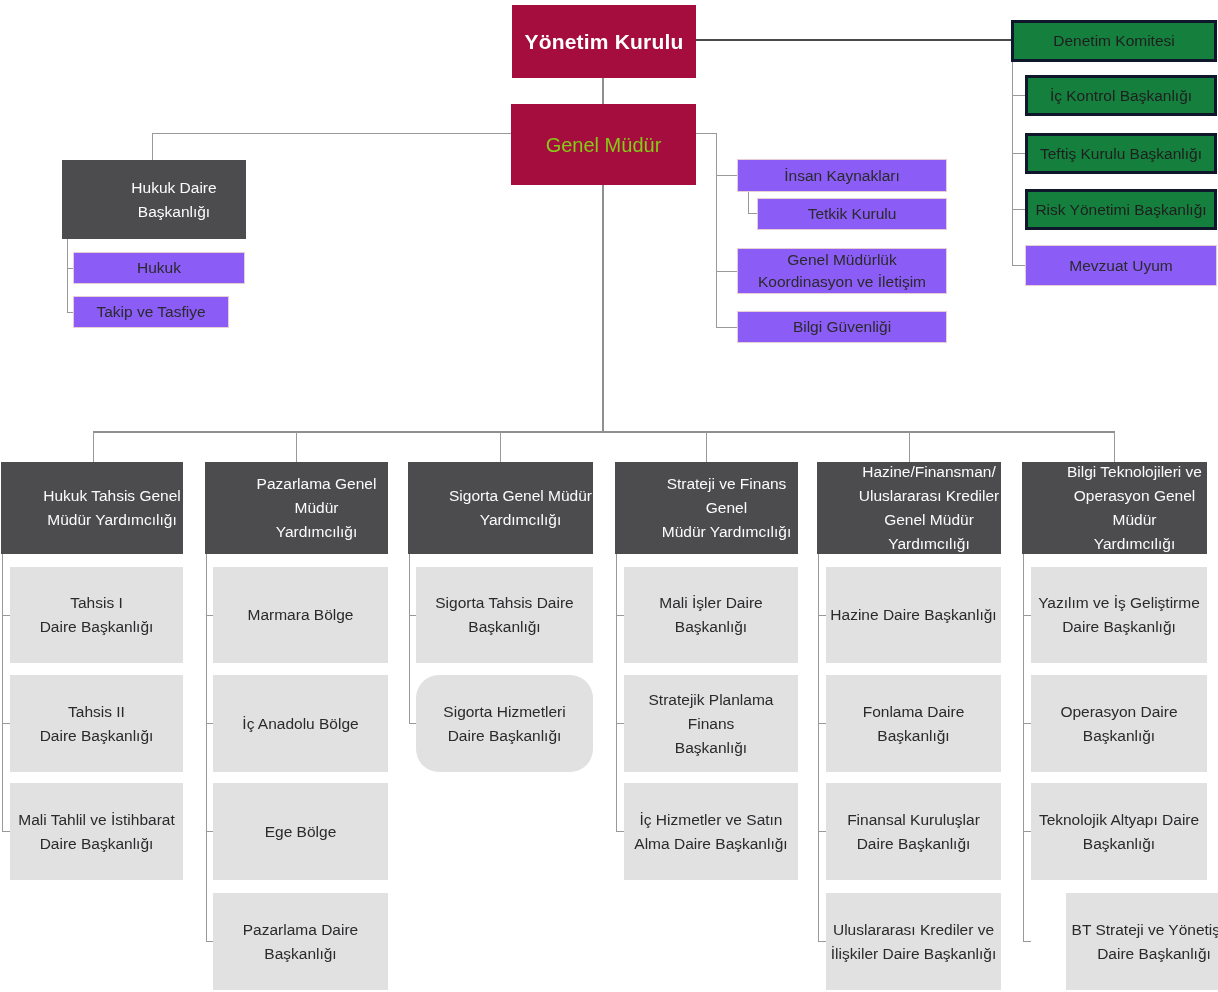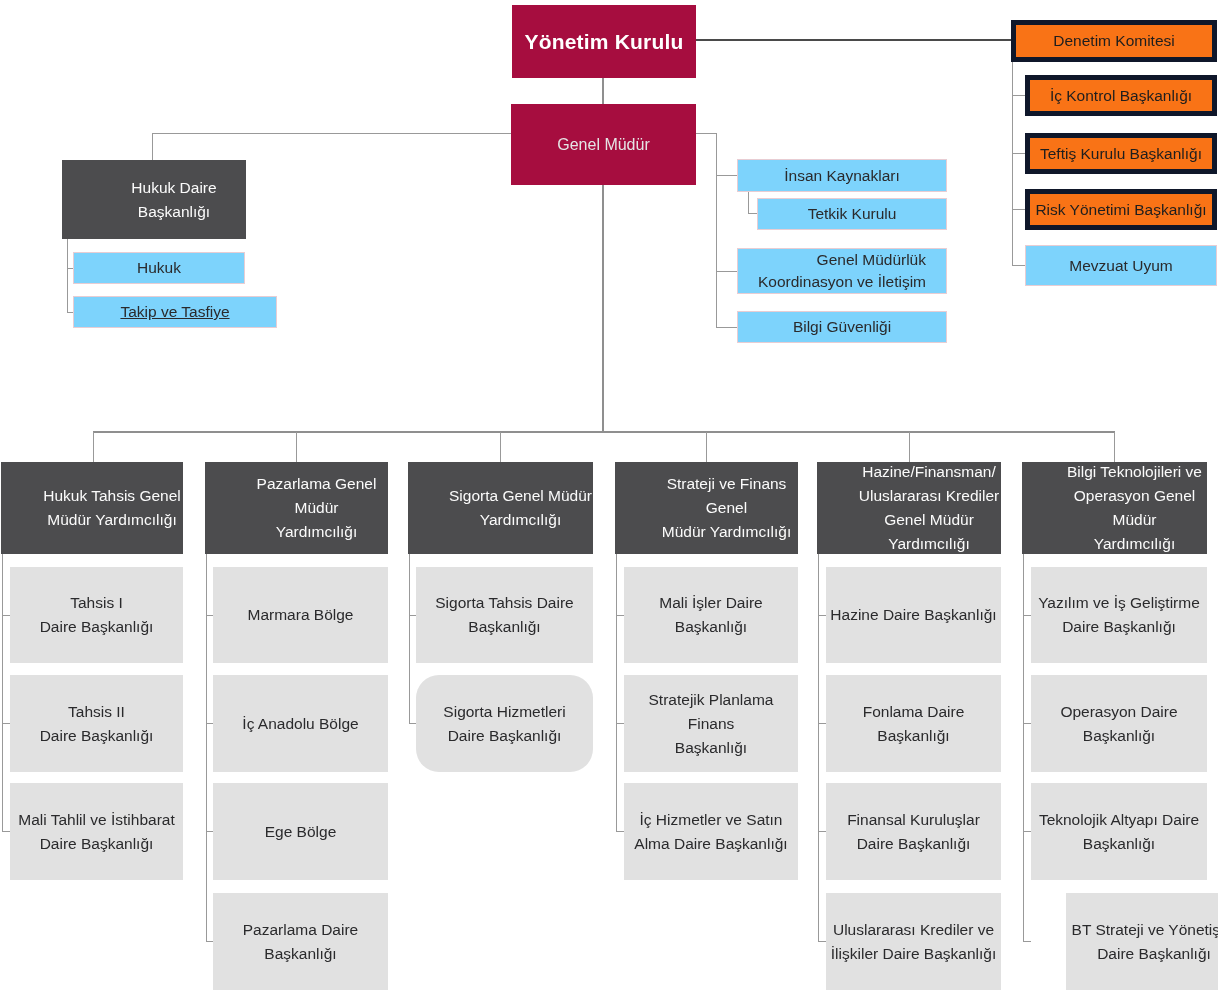--- a/index.html
+++ b/index.html
@@ -8,25 +8,25 @@
     font-family:"Liberation Sans",sans-serif;overflow:hidden;
   }
   .bx{
     position:absolute;box-sizing:border-box;
     display:flex;align-items:center;justify-content:center;
     text-align:center;white-space:pre-line;
     font-size:15.5px;line-height:24px;color:#2a2a2c;
   }
   .crimson{background:#a60d3f;color:#ffffff;}
   .board{font-size:21px;font-weight:bold;letter-spacing:.2px;}
-  .gm{font-size:16px;color:#e5e5e5;text-align:center;}
+  .gm{font-size:20px;color:#84cc16;text-align:center;}
   .dark{background:#4c4c4e;color:#fbfbfb;padding-left:40px;}
   .light{background:#e1e1e1;}
-  .pink{background:#7dd3fc;border:1px solid #e8cdd3;text-align:right;}
-  .wht{background:#f97316;border:5px solid #0f172a;color:#1e1e1e;}
+  .pink{background:#8b5cf6;border:1px solid #e8cdd3;}
+  .wht{background:#15803d;border:3px solid #0f172a;color:#1e1e1e;}
   .two{line-height:22px;}
   .ln{position:absolute;background:#999999;}
   .ln.dk{background:#4a4a4a;}
   .ln.md{background:#8f8f8f;}
 </style>
 </head>
 <body>
 
 <div id="stage">
 
@@ -100,21 +100,21 @@
   <div class="bx crimson gm" style="left:511px;top:104px;width:185px;height:81px;">Genel Müdür</div>
 
   <div class="bx wht" style="left:1011px;top:20px;width:206px;height:42px;">Denetim Komitesi</div>
   <div class="bx wht" style="left:1025px;top:133px;width:192px;height:41px;">Teftiş Kurulu Başkanlığı</div>
   <div class="bx wht" style="left:1025px;top:75px;width:192px;height:41px;">İç Kontrol Başkanlığı</div>
   <div class="bx wht" style="left:1025px;top:189px;width:192px;height:41px;">Risk Yönetimi Başkanlığı</div>
   <div class="bx pink" style="left:1025px;top:245px;width:192px;height:41px;">Mevzuat Uyum</div>
 
   <div class="bx dark" style="left:62px;top:160px;width:184px;height:79px;">Hukuk Daire Başkanlığı</div>
   <div class="bx pink" style="left:73px;top:252px;width:172px;height:32px;">Hukuk</div>
-  <div class="bx pink" style="left:73px;top:296px;width:204px;height:32px;text-decoration:underline;">Takip ve Tasfiye</div>
+  <div class="bx pink" style="left:73px;top:296px;width:156px;height:32px;">Takip ve Tasfiye</div>
 
   <div class="bx pink" style="left:737px;top:159px;width:210px;height:33px;">İnsan Kaynakları</div>
   <div class="bx pink" style="left:757px;top:198px;width:190px;height:32px;">Tetkik Kurulu</div>
   <div class="bx pink two" style="left:737px;top:248px;width:210px;height:46px;">Genel Müdürlük
 Koordinasyon ve İletişim</div>
   <div class="bx pink" style="left:737px;top:311px;width:210px;height:32px;">Bilgi Güvenliği</div>
 
   <div class="bx dark" style="left:1px;top:462px;width:182px;height:92px;">Hukuk Tahsis Genel
 Müdür Yardımcılığı</div>
   <div class="bx light" style="left:10px;top:567px;width:173px;height:96px;">Tahsis I

